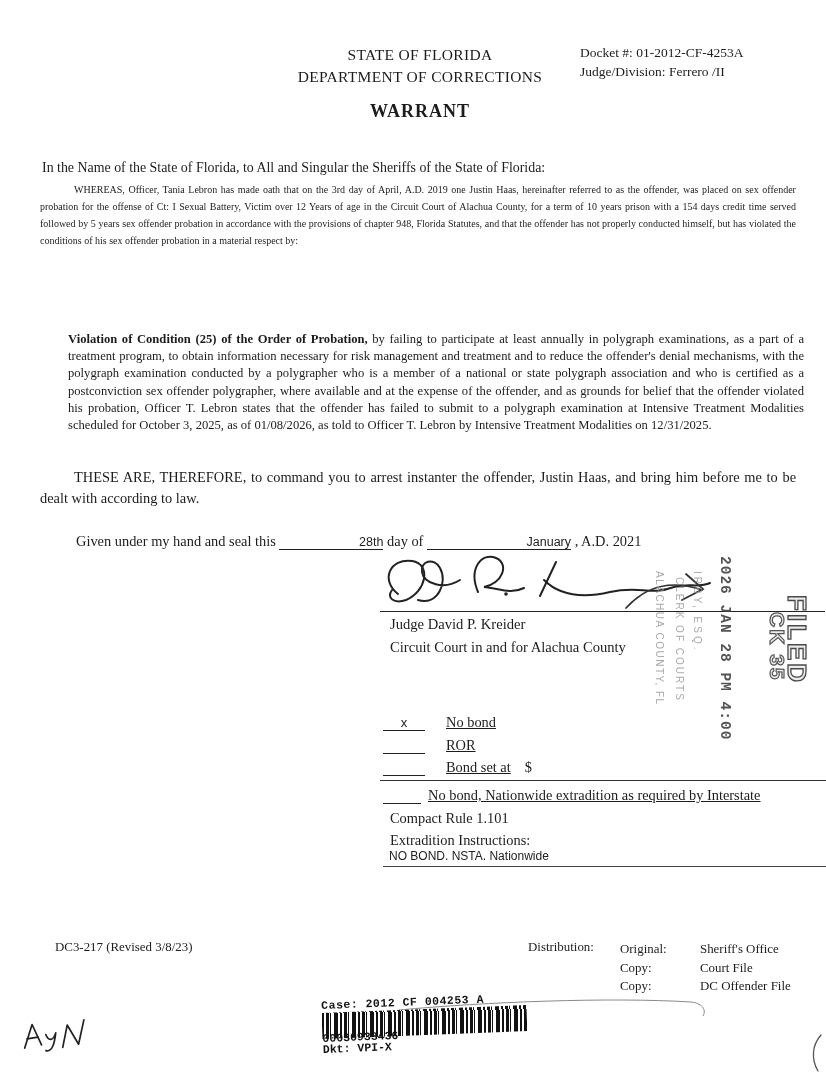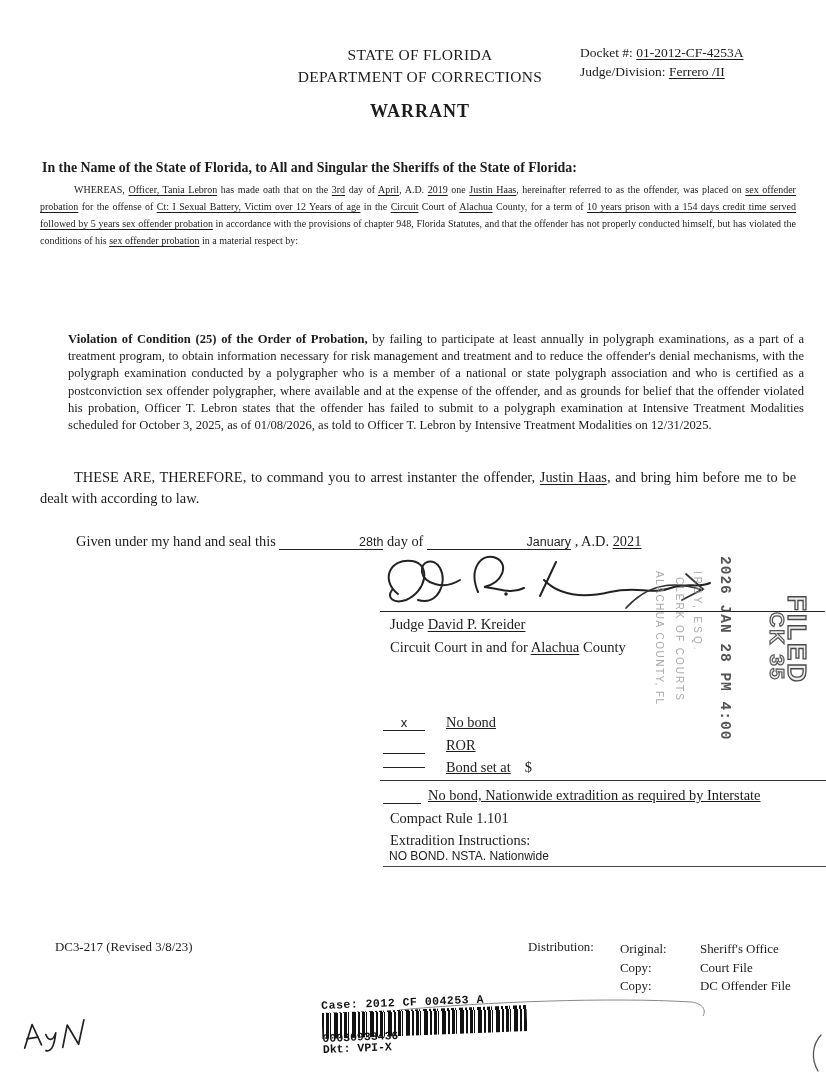--- a/index.html
+++ b/index.html
@@ -1,27 +1,27 @@
 <!DOCTYPE html>
 <html><head>
 <meta charset="utf-8">
 <style>
   html,body{margin:0;padding:0;background:#fff;}
   .page{position:relative;width:826px;height:1074px;background:#fff;color:#1c1c1c;
         font-family:"Liberation Serif", serif;overflow:hidden;}
-  .u{text-decoration:underline;text-underline-offset:2px;}
+  .u{text-underline-offset:2px;}
   .b{font-weight:bold;}
 
   .hdr-center{position:absolute;top:44px;left:185px;width:470px;text-align:center;
               font-size:15.5px;line-height:22px;letter-spacing:.3px;}
   .warrant-title{position:absolute;top:101px;left:185px;width:470px;text-align:center;
                  font-size:18px;font-weight:bold;letter-spacing:1px;}
   .hdr-right{position:absolute;top:44px;left:580px;width:240px;font-size:13.5px;line-height:18.5px;}
 
-  .salutation{position:absolute;top:160px;left:42px;width:760px;font-weight:bold;font-size:13.9px;}
+  .salutation{position:absolute;top:160px;left:42px;width:760px;font-weight:normal;font-size:13.9px;}
   .para{position:absolute;text-align:justify;}
   .whereas{top:181px;left:40px;width:756px;font-size:10px;line-height:17px;text-indent:34px;}
   .violation{top:331px;left:68px;width:736px;font-size:12.6px;line-height:17.2px;}
   .therefore{top:467px;left:40px;width:756px;font-size:14.4px;line-height:20.7px;text-indent:34px;}
 
   .given{position:absolute;top:533px;left:76px;font-size:14.4px;}
   .blank{display:inline-block;border-bottom:1.4px solid #222;text-align:right;
          font-family:"Liberation Sans", sans-serif;font-size:12.5px;}
   .blank-day{width:104px;}
   .blank-month{width:144px;}
@@ -154,21 +154,21 @@
   <div class="rot stamp-ck">CK 35</div>
 
   <div class="bond-row" style="top:714px;">
     <span class="bond-blank">x</span>
     <span class="bond-label">No bond</span>
   </div>
   <div class="bond-row" style="top:737px;">
     <span class="bond-blank"></span>
     <span class="bond-label">ROR</span>
   </div>
-  <div class="bond-row" style="top:759px;align-items:center;">
+  <div class="bond-row" style="top:759px;">
     <span class="bond-blank"></span>
     <span class="bond-label">Bond set at</span>
     <span class="dollar">$</span>
   </div>
   <div class="bond-longline"></div>
   <div class="bond-row natl" style="top:787px;">
     <span class="bond-blank"></span>
     <span class="bond-label">No bond, Nationwide extradition as required by Interstate</span>
   </div>
   <div class="compact">Compact Rule 1.101</div>

